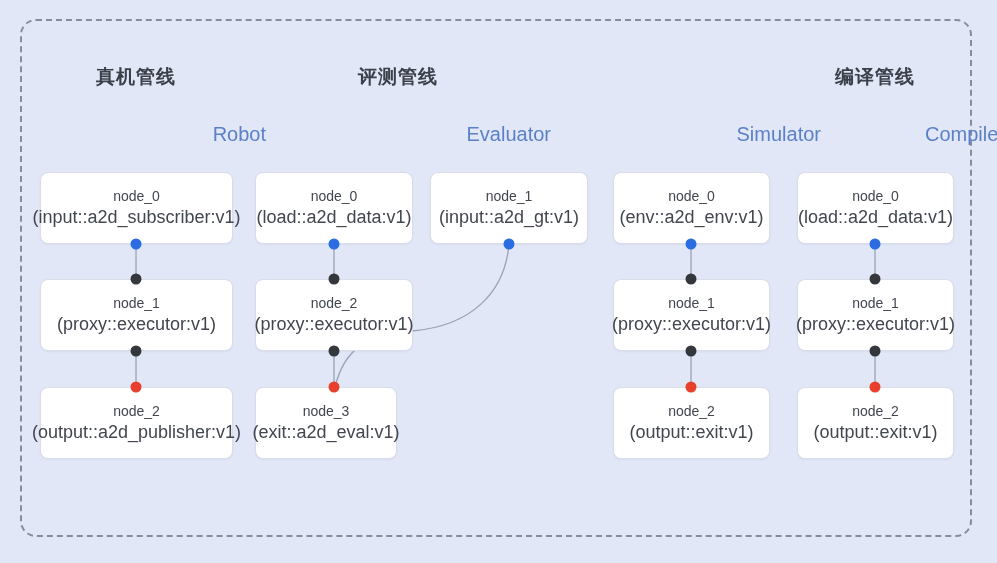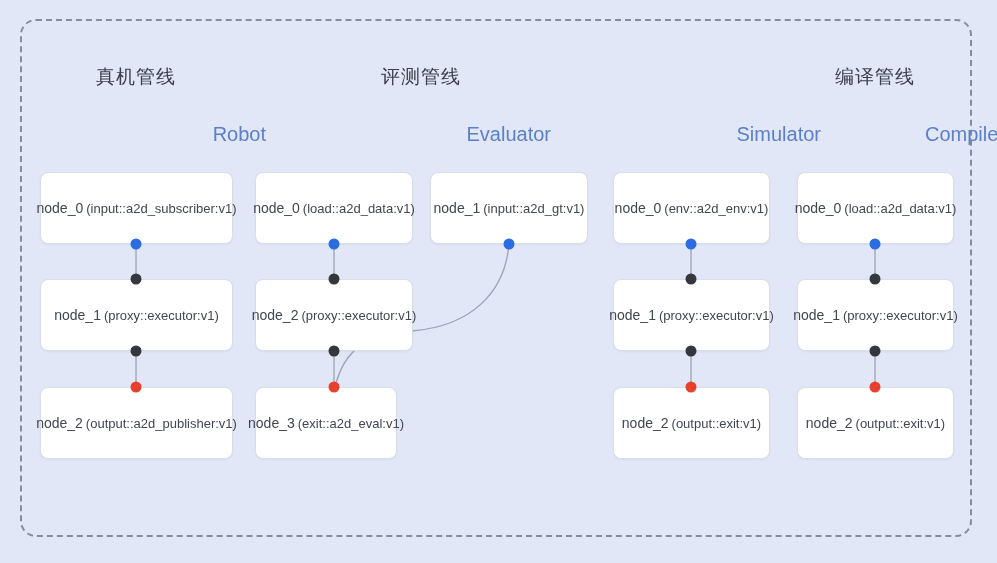--- a/index.html
+++ b/index.html
@@ -6,30 +6,30 @@
     --bg:#e1e7f7; --border-dash:#878d98; --box-bg:#ffffff; --box-border:#d8dde8;
     --text-dark:#3a3f49; --text-node:#42464e; --accent-blue:#5b80c8;
     --port-blue:#2b6ce2; --port-black:#34373c; --port-red:#e8402c; --edge:#9aa3b5;
   }
   html,body{margin:0;padding:0;}
   body{font-family:"Liberation Sans","DejaVu Sans",sans-serif;background:var(--bg);}
   .stage{position:relative;width:997px;height:563px;background:var(--bg);overflow:hidden;}
   .frame{position:absolute;left:20px;top:19px;width:952px;height:518px;box-sizing:border-box;
          border:2px dashed var(--border-dash);border-radius:16px;}
   .title-zh{position:absolute;top:64px;width:260px;transform:translateX(-50%);
-            text-align:center;font-size:19px;font-weight:400;color:var(--text-dark);letter-spacing:1px;}
+            text-align:center;font-size:19px;font-weight:700;color:var(--text-dark);letter-spacing:1px;}
   .title-en{position:absolute;top:123px;width:260px;transform:translateX(-50%);
             text-align:right;font-size:20px;font-weight:400;color:var(--accent-blue);}
   .edges{position:absolute;left:0;top:0;z-index:1;}
   .node{position:absolute;height:72px;box-sizing:border-box;z-index:2;
         background:var(--box-bg);border:1px solid var(--box-border);border-radius:8px;
         box-shadow:0 1px 2px rgba(40,60,110,0.05);
-        display:flex;flex-direction:row;align-items:center;justify-content:center;gap:3px;}
+        display:flex;flex-direction:column;align-items:center;justify-content:center;gap:3px;}
   .node-name{font-size:14px;color:var(--text-node);}
-  .node-type{font-size:13px;color:var(--text-node);}
+  .node-type{font-size:18px;color:var(--text-node);}
   .dot{position:absolute;width:11px;height:11px;border-radius:50%;z-index:3;transform:translate(-50%,-50%);}
   .dot.blue{background:var(--port-blue);}
   .dot.black{background:var(--port-black);}
   .dot.red{background:var(--port-red);}
 </style>
 </head>
 <body>
 
 <div class="stage">
   <div class="frame"></div>
@@ -40,21 +40,21 @@
     <line x1="334" y1="244" x2="334" y2="279" style="stroke:var(--edge);stroke-width:1.3"></line>
     <line x1="334" y1="351" x2="334" y2="387" style="stroke:var(--edge);stroke-width:1.3"></line>
     <path d="M 509 244 C 505 292 472 326 412 331 C 365 335 344 350 335 387" fill="none" style="stroke:var(--edge);stroke-width:1.3"></path>
     <line x1="691" y1="244" x2="691" y2="279" style="stroke:var(--edge);stroke-width:1.3"></line>
     <line x1="691" y1="351" x2="691" y2="387" style="stroke:var(--edge);stroke-width:1.3"></line>
     <line x1="875" y1="244" x2="875" y2="279" style="stroke:var(--edge);stroke-width:1.3"></line>
     <line x1="875" y1="351" x2="875" y2="387" style="stroke:var(--edge);stroke-width:1.3"></line>
   </svg>
 
   <div class="title-zh" style="left:136px">真机管线</div>
-  <div class="title-zh" style="left:421px">评测管线</div>
+  <div class="title-zh" style="left:398px">评测管线</div>
   <div class="title-zh" style="left:875px">编译管线</div>
 
   <div class="title-en" style="left:136px">Robot</div>
   <div class="title-en" style="left:691px">Simulator</div>
   <div class="title-en" style="left:421px">Evaluator</div>
   <div class="title-en" style="left:875px">Compiler</div>
 
   <div class="node" style="left:40px;top:172px;width:193px">
     <div class="node-name">node_0</div>
     <div class="node-type">(input::a2d_subscriber:v1)</div>

